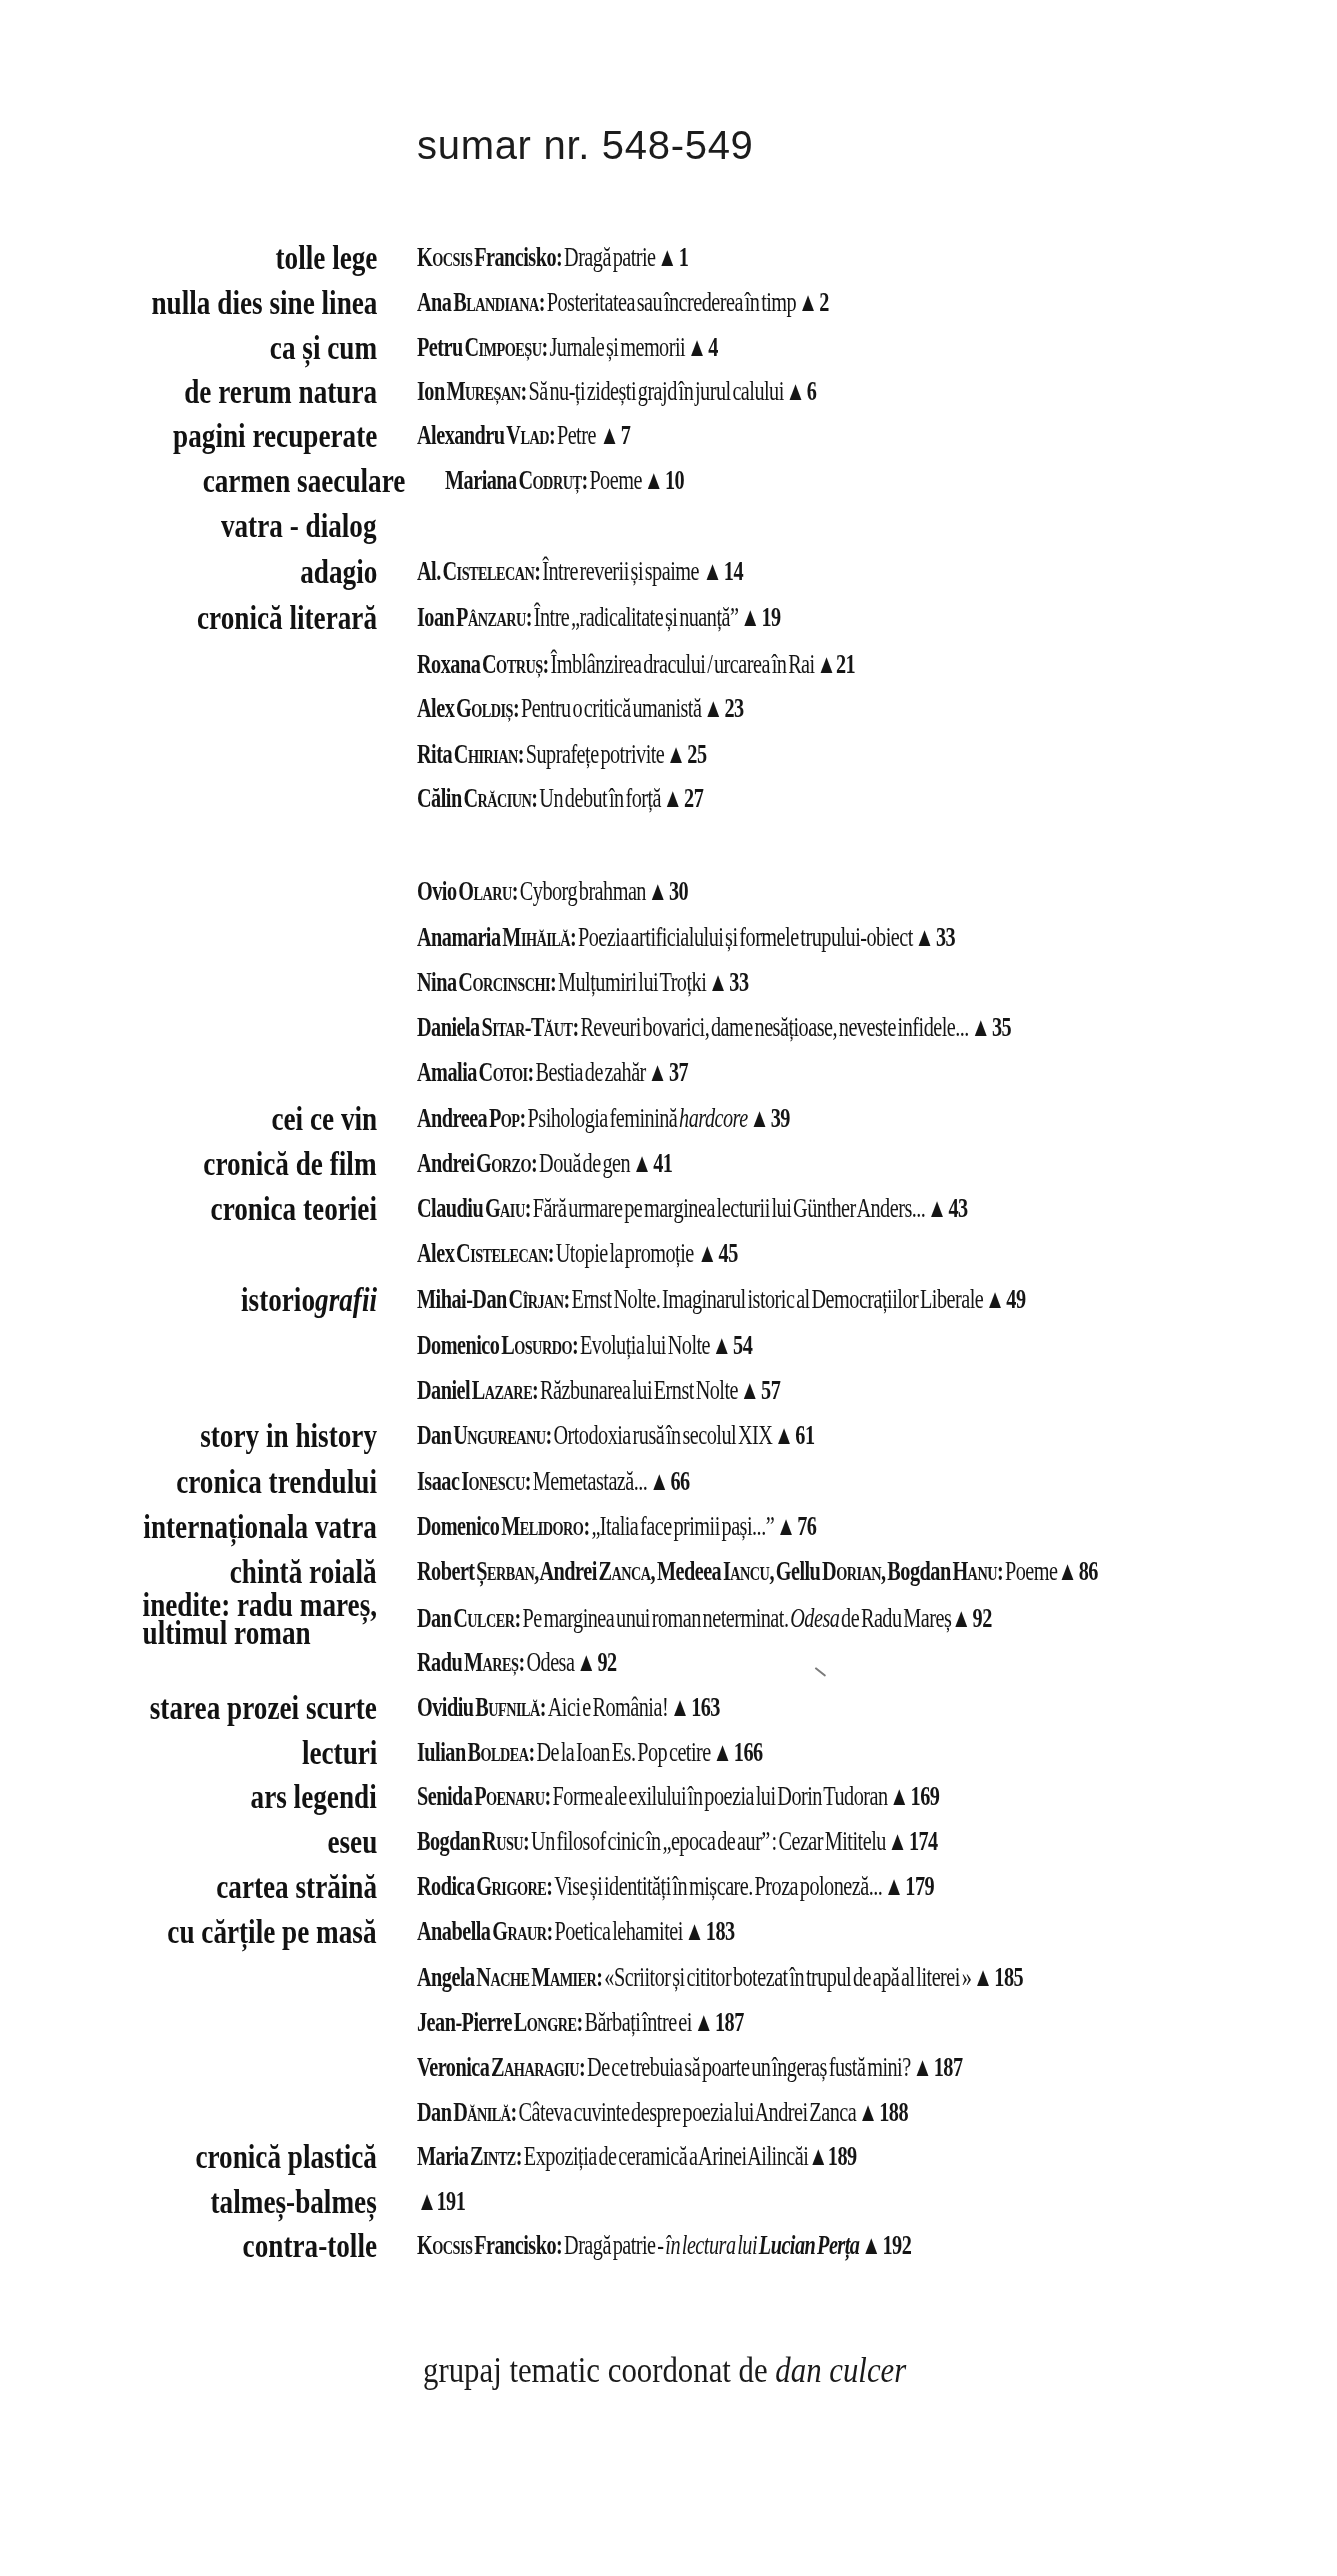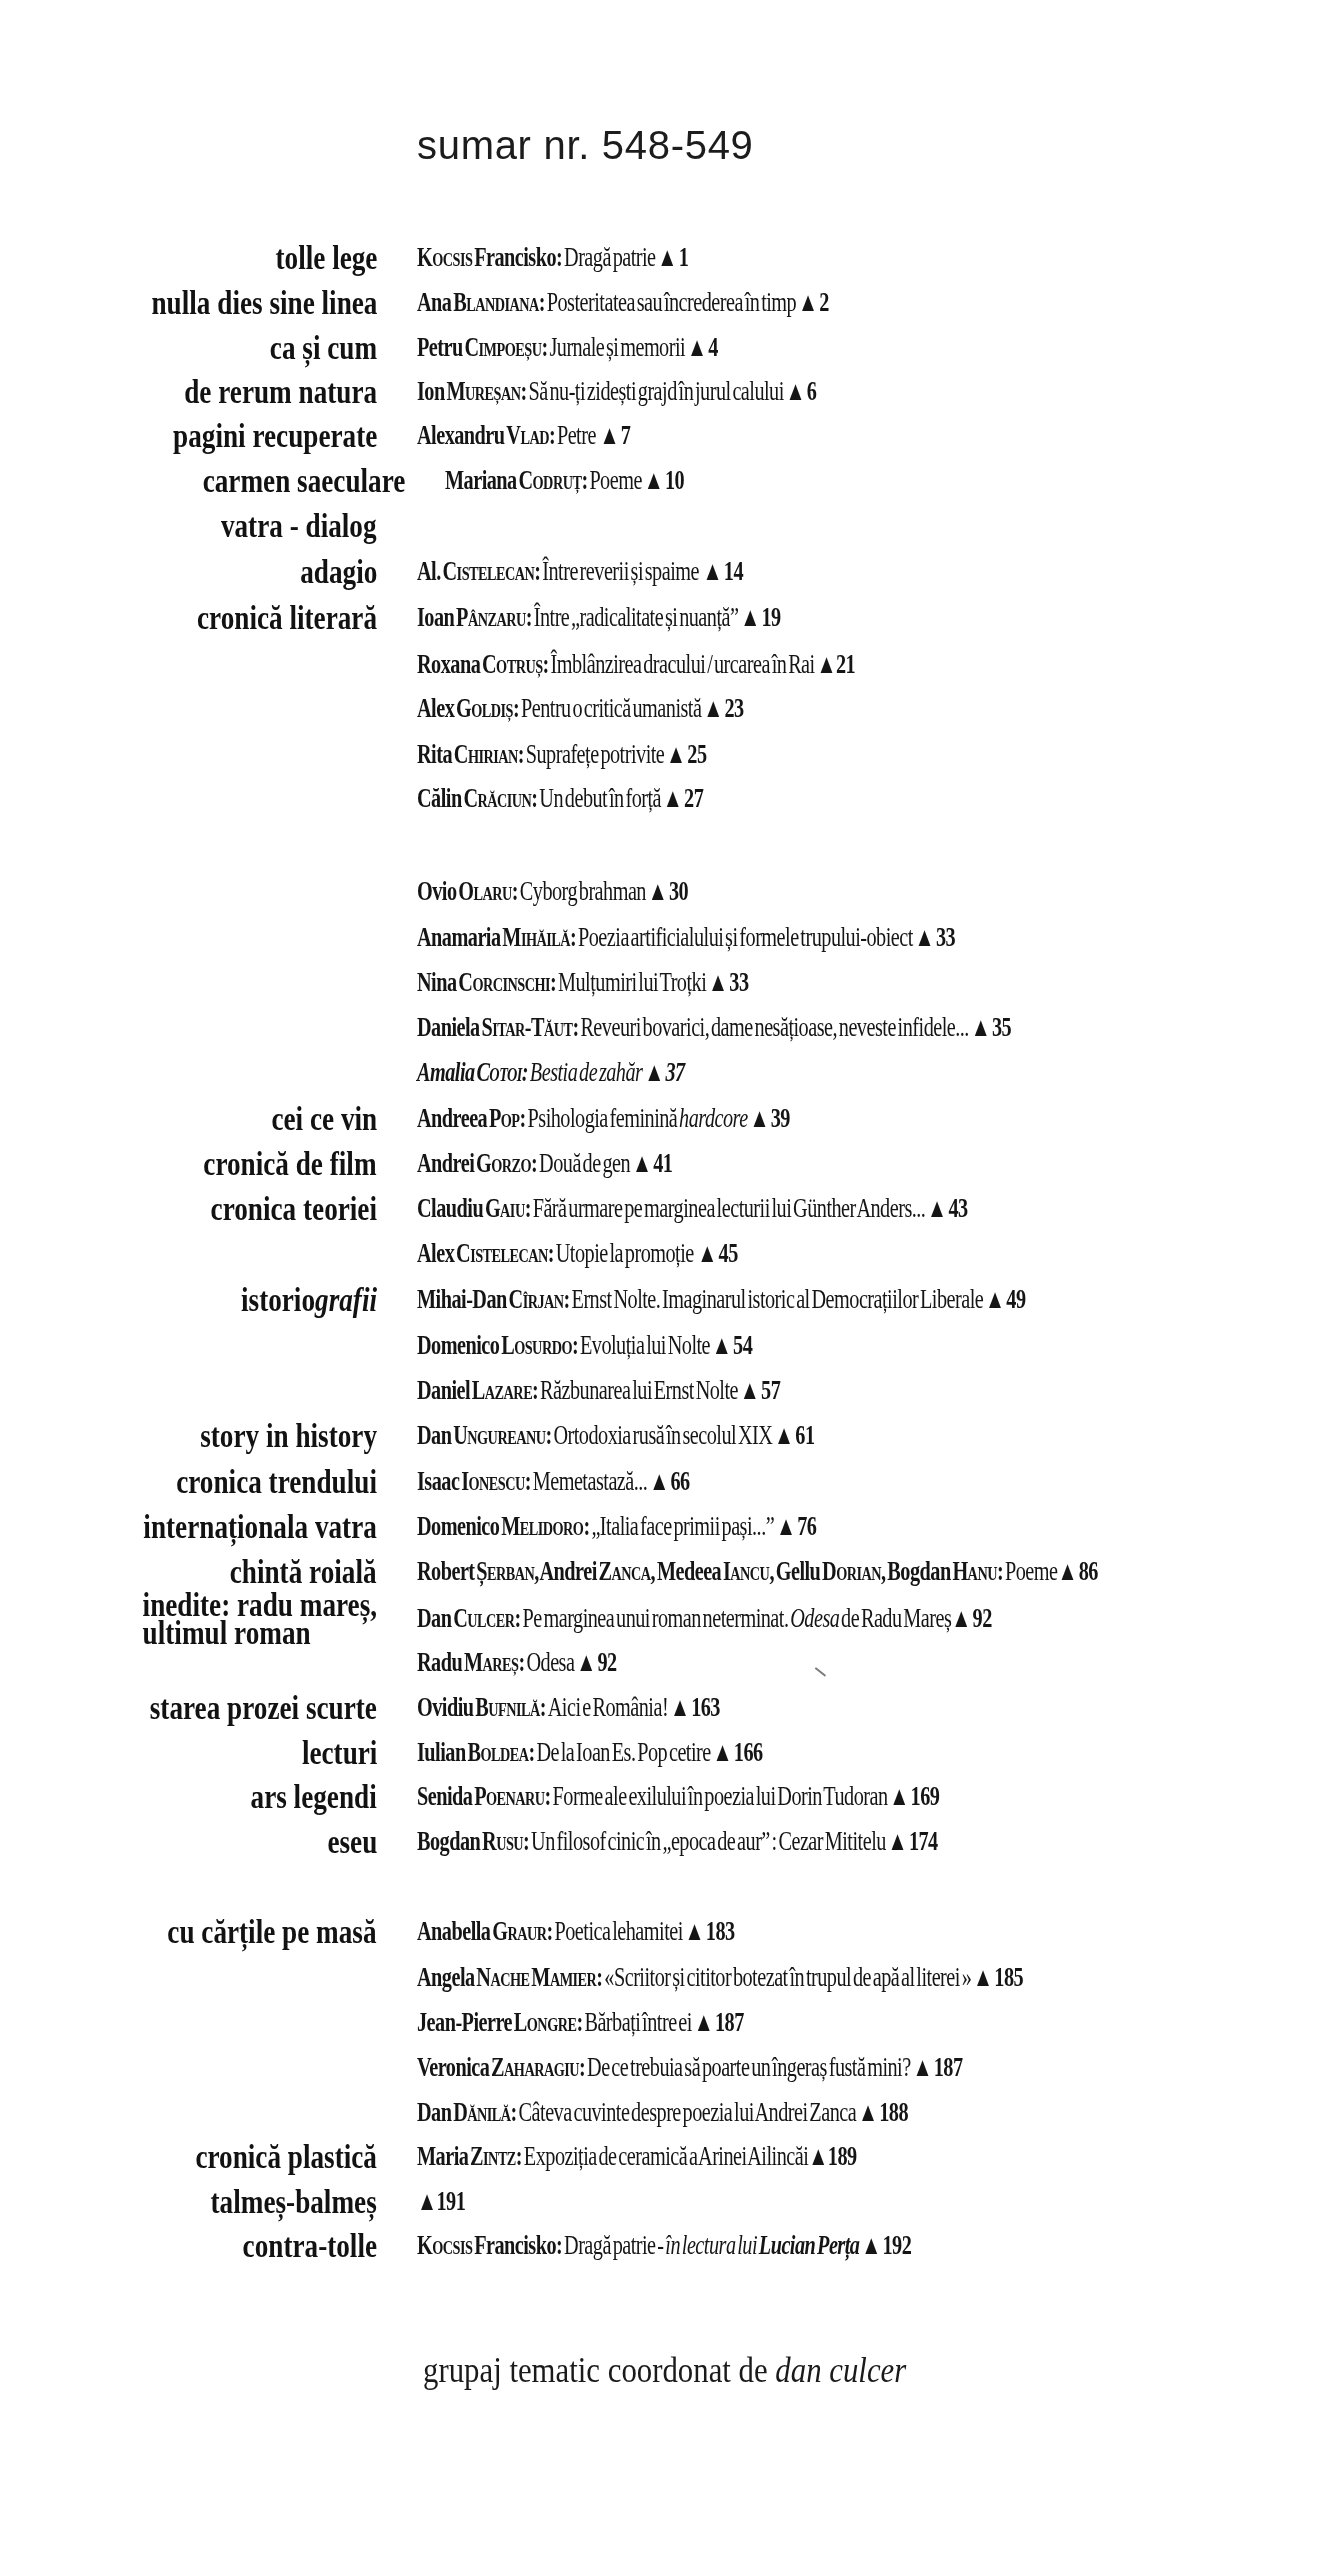--- a/index.html
+++ b/index.html
@@ -130,21 +130,21 @@
         <div class="entry">
           <div class="entry-in"><span class="p-b">Nina </span><span class="p-sc">Corcinschi</span><span class="p-b">: </span><span class="p-r">Mulțumiri lui Troțki </span><span class="p-b">▲ 33</span></div>
         </div>
       </div>
       <div class="row" style="top: 1005px;">
         <div class="label"><div class="label-in"></div></div>
         <div class="entry">
           <div class="entry-in"><span class="p-b">Daniela </span><span class="p-sc">Sitar-Tăut</span><span class="p-b">: </span><span class="p-r">Reveuri bovarici, dame nesățioase, neveste infidele... </span><span class="p-b">▲ 35</span></div>
         </div>
       </div>
-      <div class="row" style="top: 1050px; font-style: italic;">
+      <div class="row" style="top: 1050px;">
         <div class="label"><div class="label-in"></div></div>
         <div class="entry">
           <div class="entry-in"><span class="p-b">Amalia </span><span class="p-sc">Cotoi</span><span class="p-b">: </span><span class="p-r">Bestia de zahăr </span><span class="p-b">▲ 37</span></div>
         </div>
       </div>
       <div class="row" style="top: 1096px;">
         <div class="label"><div class="label-in"><div class="lline"><span>cei ce vin</span></div></div></div>
         <div class="entry">
           <div class="entry-in"><span class="p-b">Andreea </span><span class="p-sc">Pop</span><span class="p-b">: </span><span class="p-r">Psihologia feminină </span><span class="p-i">hardcore </span><span class="p-b">▲ 39</span></div>
         </div>
@@ -236,20 +236,26 @@
       <div class="row" style="top: 1774px;">
         <div class="label"><div class="label-in"><div class="lline"><span>ars legendi</span></div></div></div>
         <div class="entry">
           <div class="entry-in"><span class="p-b">Senida </span><span class="p-sc">Poenaru</span><span class="p-b">: </span><span class="p-r">Forme ale exilului în poezia lui Dorin Tudoran </span><span class="p-b">▲ 169</span></div>
         </div>
       </div>
       <div class="row" style="top: 1819px;">
         <div class="label"><div class="label-in"><div class="lline"><span>eseu</span></div></div></div>
         <div class="entry">
           <div class="entry-in"><span class="p-b">Bogdan </span><span class="p-sc">Rusu</span><span class="p-b">: </span><span class="p-r">Un filosof cinic în „epoca de aur” : Cezar Mititelu </span><span class="p-b">▲ 174</span></div>
+        </div>
+      </div>
+      <div class="row" style="top: 1864px;">
+        <div class="label"><div class="label-in"><div class="lline"><span>cartea străină</span></div></div></div>
+        <div class="entry">
+          <div class="entry-in"><span class="p-b">Rodica </span><span class="p-sc">Grigore</span><span class="p-b">: </span><span class="p-r">Vise și identități în mișcare. Proza poloneză... </span><span class="p-b">▲ 179</span></div>
         </div>
       </div>
       <div class="row" style="top: 1909px;">
         <div class="label"><div class="label-in"><div class="lline"><span>cu cărțile pe masă</span></div></div></div>
         <div class="entry">
           <div class="entry-in"><span class="p-b">Anabella </span><span class="p-sc">Graur</span><span class="p-b">: </span><span class="p-r">Poetica lehamitei </span><span class="p-b">▲ 183</span></div>
         </div>
       </div>
       <div class="row" style="top: 1955px;">
         <div class="label"><div class="label-in"></div></div>

